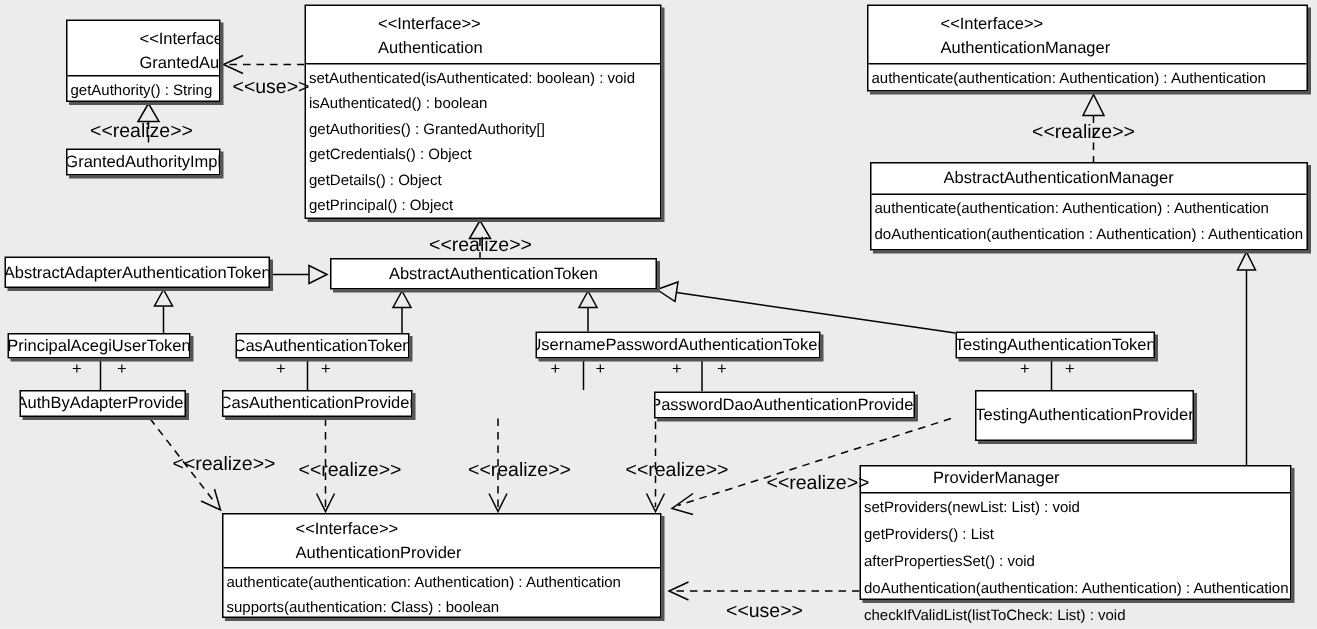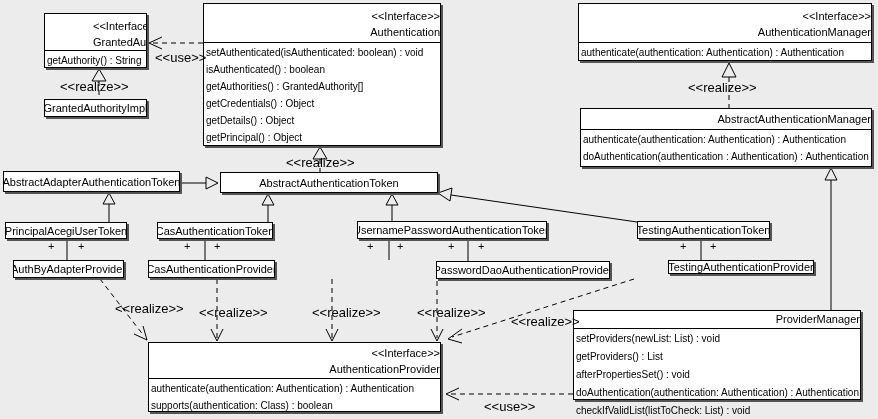--- a/index.html
+++ b/index.html
@@ -7,21 +7,21 @@
   #canvas {
     position:relative; width:878px; height:419px;
     background:#ececec; overflow:hidden;
     font-family:"Liberation Sans", sans-serif; color:#000;
   }
   svg.wires { position:absolute; left:0; top:0; }
   .uml-box {
     position:absolute; background:#fff; border:1px solid #000;
     box-shadow:2px 2px 0 #555;
   }
-  .head { text-align:right; overflow:hidden;margin-left:48px; }
+  .head { text-align:left; overflow:hidden;margin-left:48px; }
   .stereo, .cname { line-height:16px; font-size:11px; white-space:nowrap; }
   .pad4 { padding-top:4px; }
   .pad2 { padding-top:2px; }
   .methods { border-top:1px solid #000; padding:1px 1px 0 2px; overflow:hidden; }
   .m { line-height:17px; font-size:10px; white-space:nowrap; overflow:hidden; }
   .m18 { line-height:18px; }
   .it { }
   .nameonly {
     display:flex; align-items:center; justify-content:center;
     font-size:11px; white-space:nowrap; overflow:hidden;
@@ -208,21 +208,21 @@
 
   <div class="uml-box nameonly" style="left:148px;top:260px;width:127px;height:18px">
     <span>CasAuthenticationProvider</span>
   </div>
 
 
   <div class="uml-box nameonly" style="left:436px;top:261px;width:174px;height:18px">
     <span>PasswordDaoAuthenticationProvider</span>
   </div>
 
-  <div class="uml-box nameonly" style="left:668px;top:260px;width:146px;height:14px">
+  <div class="uml-box nameonly" style="left:650px;top:260px;width:146px;height:34px">
     <span>TestingAuthenticationProvider</span>
   </div>
 
   <div class="uml-box" style="left:148px;top:342px;width:293px;height:70px">
     <div class="head pad2" style="height:35px">
       <div class="stereo">&lt;&lt;Interface&gt;&gt;</div>
       <div class="cname">AuthenticationProvider</div>
     </div>
     <div class="methods">
       <div class="m">authenticate(authentication: Authentication) : Authentication</div>

